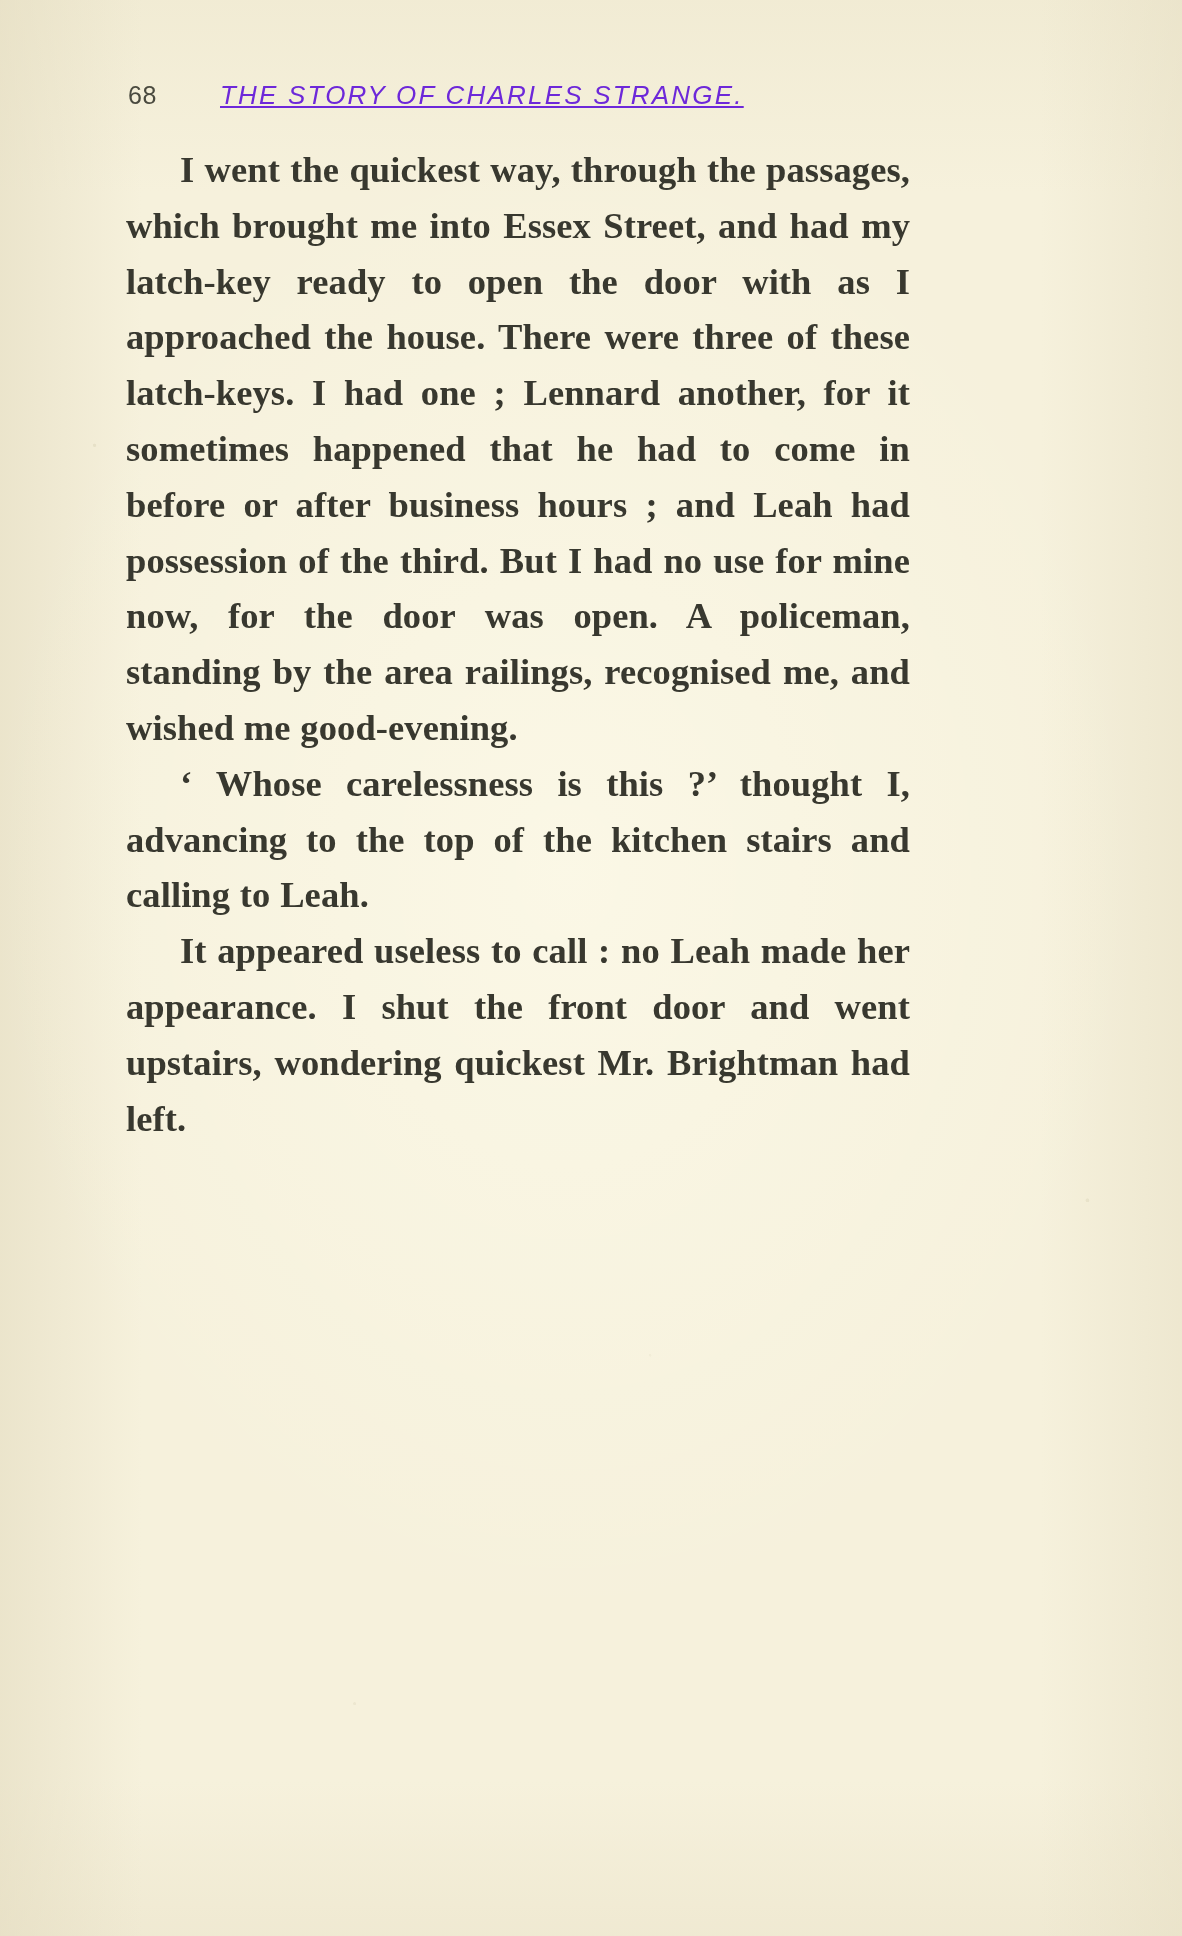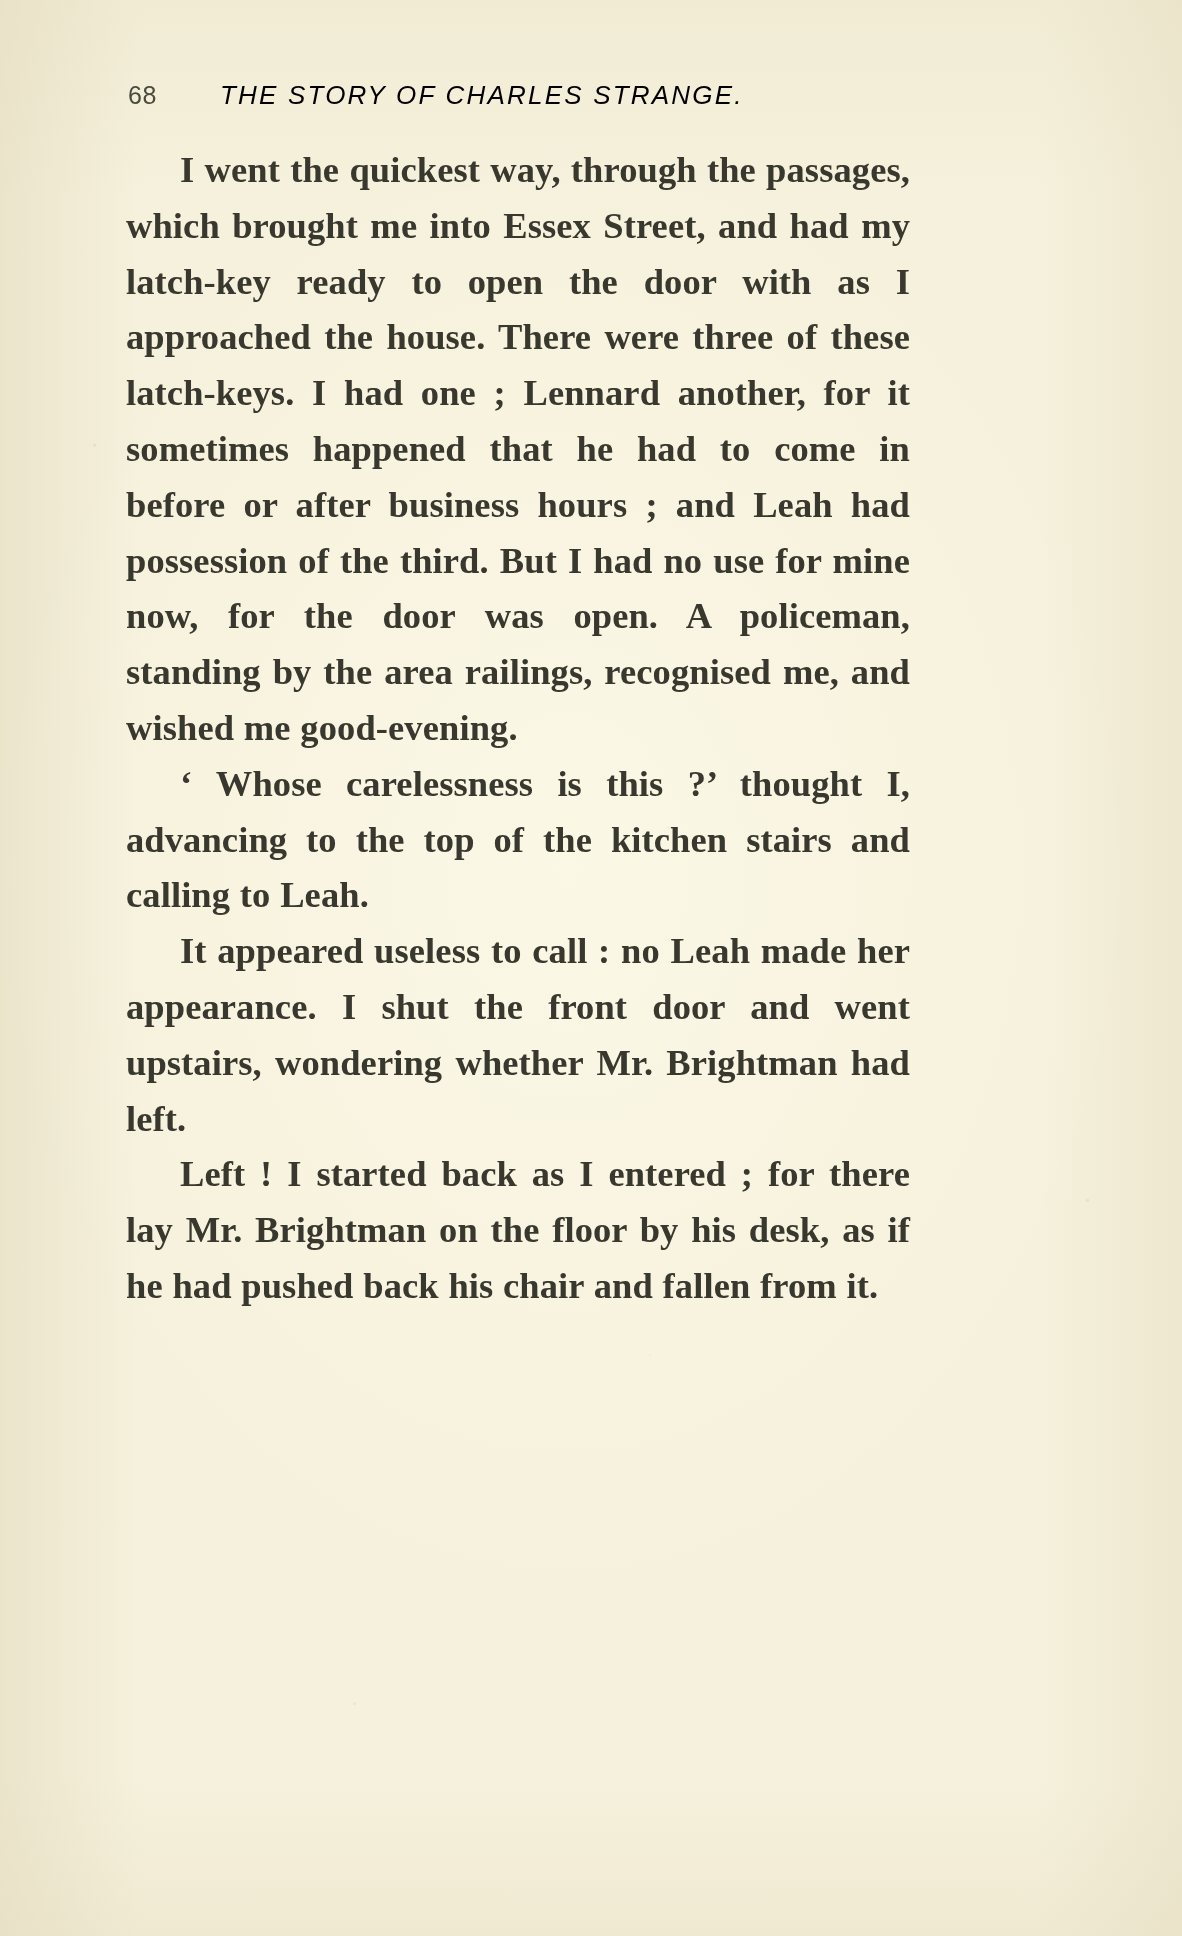--- a/index.html
+++ b/index.html
@@ -44,22 +44,23 @@
     letter-spacing: 0.5px;
     color: #4a4a3f;
     width: 92px;
     flex: 0 0 auto;
   }
   .running-head {
     font-family: "Liberation Sans", sans-serif;
     font-style: italic;
     font-size: 26px;
     letter-spacing: 2.2px;
-    color: #000000;
+    color: #6d28d9;
     white-space: nowrap;
+    text-decoration: underline;
   }
   .body-text {
     position: absolute;
     top: 142px;
     left: 126px;
     width: 784px;
   }
   .body-text p {
     margin: 0;
     font-size: 36.5px;
@@ -96,19 +97,18 @@
 <div class="page">
 
   <div class="page-header">
     <div class="folio">68</div>
     <div class="running-head">THE STORY OF CHARLES STRANGE.</div>
   </div>
 
   <div class="body-text">
     <p>I went the quickest way, through the passages, which brought me into Essex Street, and had my latch-key ready to open the door with as I approached the house. There were three of these latch-keys. I had one ; Lennard another, for it sometimes happened that he had to come in before or after business hours ; and Leah had possession of the third. But I had no use for mine now, for the door was open. A policeman, standing by the area railings, recognised me, and wished me good-evening.</p>
     <p>‘ Whose carelessness is this ?’ thought I, advancing to the top of the kitchen stairs and calling to Leah.</p>
-    <p>It appeared useless to call : no Leah made her appearance. I shut the front door and went upstairs, wondering whether Mr. Brightman had left.</p>
-    <p>Left ! I started back as I entered ; for there lay Mr. Brightman on the floor by his desk, as if he had pushed back his chair and fallen from it.</p>
+    <p>It appeared useless to call : no Leah made her appearance. I shut the front door and went upstairs, wondering quickest Mr. Brightman had left.</p>
   </div>
 
 </div>
 
 <div class="speckle"></div>
 
 </body></html>

